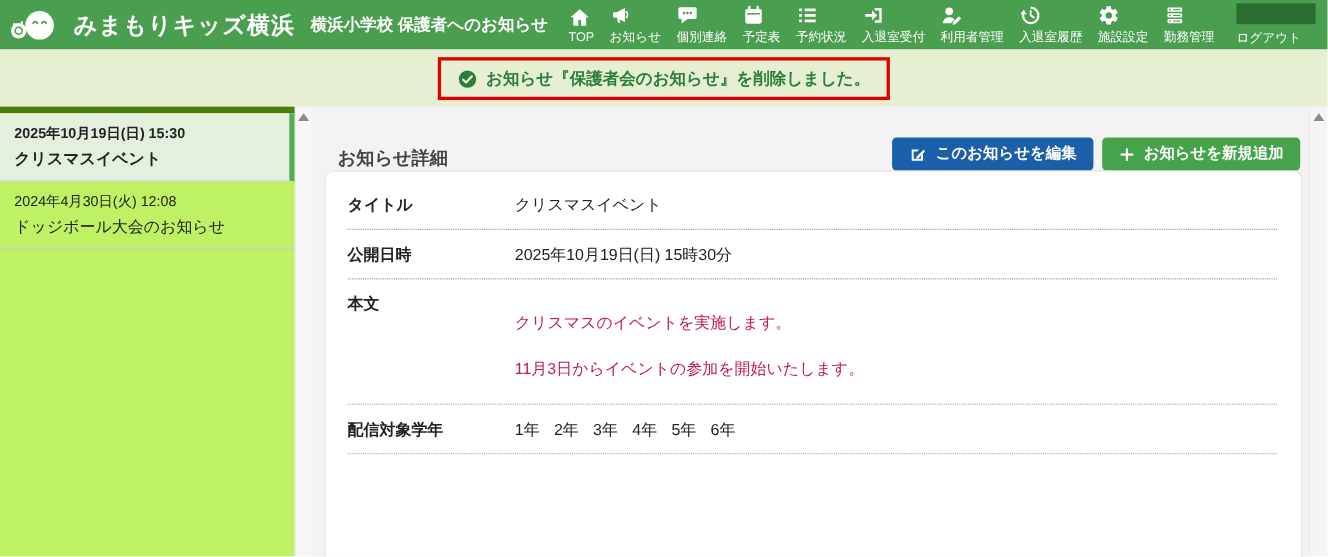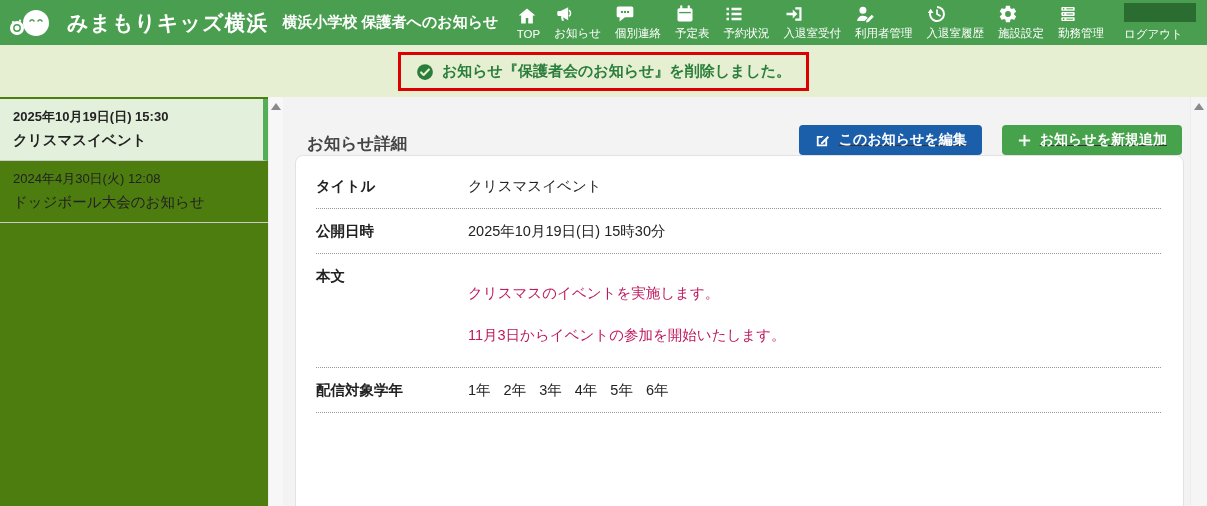--- a/index.html
+++ b/index.html
@@ -16,37 +16,37 @@
   .nav-item svg { display:block; }
   .logout-item { margin:0 4px 0 6px; }
   .logout-rect { width:72px; height:19px; background:#2b6c30; margin-bottom:3px; }
 
   
   .notice-bar { position:absolute; top:45px; left:0; width:1207px; height:52px; background:#e6efd2; display:flex; align-items:center; justify-content:center; }
   .notice-box { display:flex; align-items:flex-end; gap:8px; border:3px solid #dd0000; padding:7px 15px; }
   .notice-text { color:#2a7d3b; font-size:15px; font-weight:bold; }
 
   
-  .sidebar { position:absolute; top:97px; left:0; width:268px; bottom:0; background:#4d7c0f; border-top:2px solid #4d7c0f; }
+  .sidebar { position:absolute; top:97px; left:0; width:268px; bottom:0; background:#bef264; border-top:6px solid #4d7c0f; }
   .side-item { padding:9px 12px 10px 13px; border-bottom:1px solid #ccc; cursor:pointer; }
   .side-item.selected { background:#e3f0dc; border-right:5px solid #53ae57; }
   .side-date { font-size:13px; color:#222; }
   .side-title { font-size:14.5px; color:#222; margin-top:5px; }
   .side-item.selected .side-date, .side-item.selected .side-title { font-weight:bold; }
 
   .vscroll { position:absolute; top:97px; bottom:0; width:15px; background:#f7f7f7; border-left:1px solid #ececec; }
   .vscroll.left { left:268px; }
   .vscroll.right { right:0; width:17px; background:#f5f5f5; }
   .scroll-up { width:0; height:0; border-left:5px solid transparent; border-right:5px solid transparent; border-bottom:7px solid #8a8a8a; margin:6px auto 0; cursor:pointer; }
 
   
   .main { position:absolute; top:97px; left:283px; right:17px; bottom:0; background:#f3f3f3; }
   .main-header { position:absolute; top:0; left:10px; right:0; height:58px; display:flex; align-items:flex-end; }
   .main-heading { font-size:16.5px; font-weight:bold; color:#444; margin-left:14px; }
-  .btn-group { margin-left:auto; margin-right:8px; display:flex; gap:20px;text-decoration:underline; }
+  .btn-group { margin-left:auto; margin-right:8px; display:flex; gap:8px; }
   .btn { height:30px; border:none; border-radius:4px; color:#fff; font-size:14px; font-weight:bold; display:flex; align-items:center; gap:8px; padding:0 15px; cursor:pointer; font-family:inherit; }
   .btn-edit { background:#1b5ea9; }
   .btn-add { background:#47a34b; }
 
   .card { position:absolute; top:58px; left:12px; right:6px; bottom:-16px; background:#fff; border:1px solid #e2e2e2; border-radius:8px 8px 0 0; padding:8px 22px 0 20px; overflow:hidden; }
   .row { display:flex; padding:13px 0 12px; border-bottom:1px dotted #9a9a9a; }
   .row:last-child { border-bottom:none; }
   .row .label { width:152px; flex-shrink:0; font-weight:bold; font-size:14.5px; color:#222; }
   .row .value { font-size:14.5px; color:#222; }
   .value.spaced { word-spacing:9px; }

